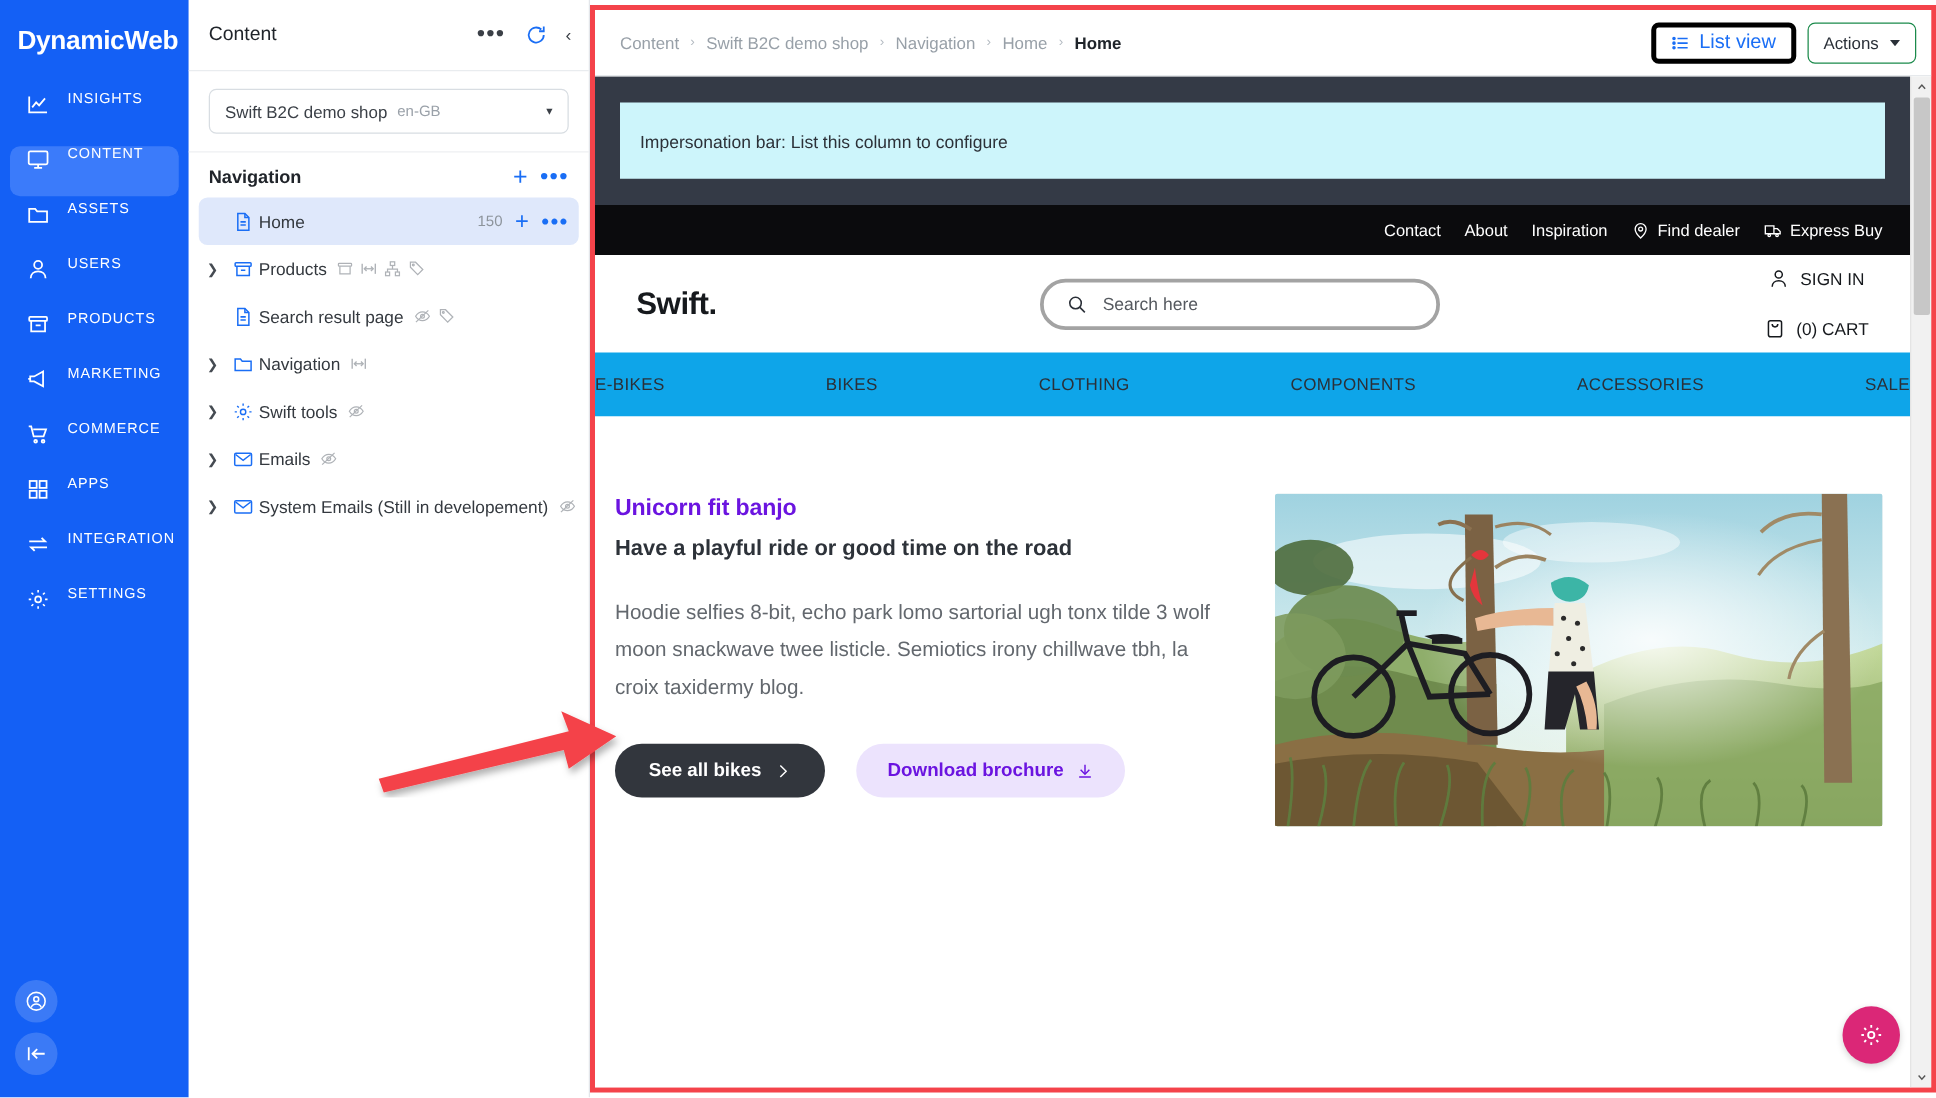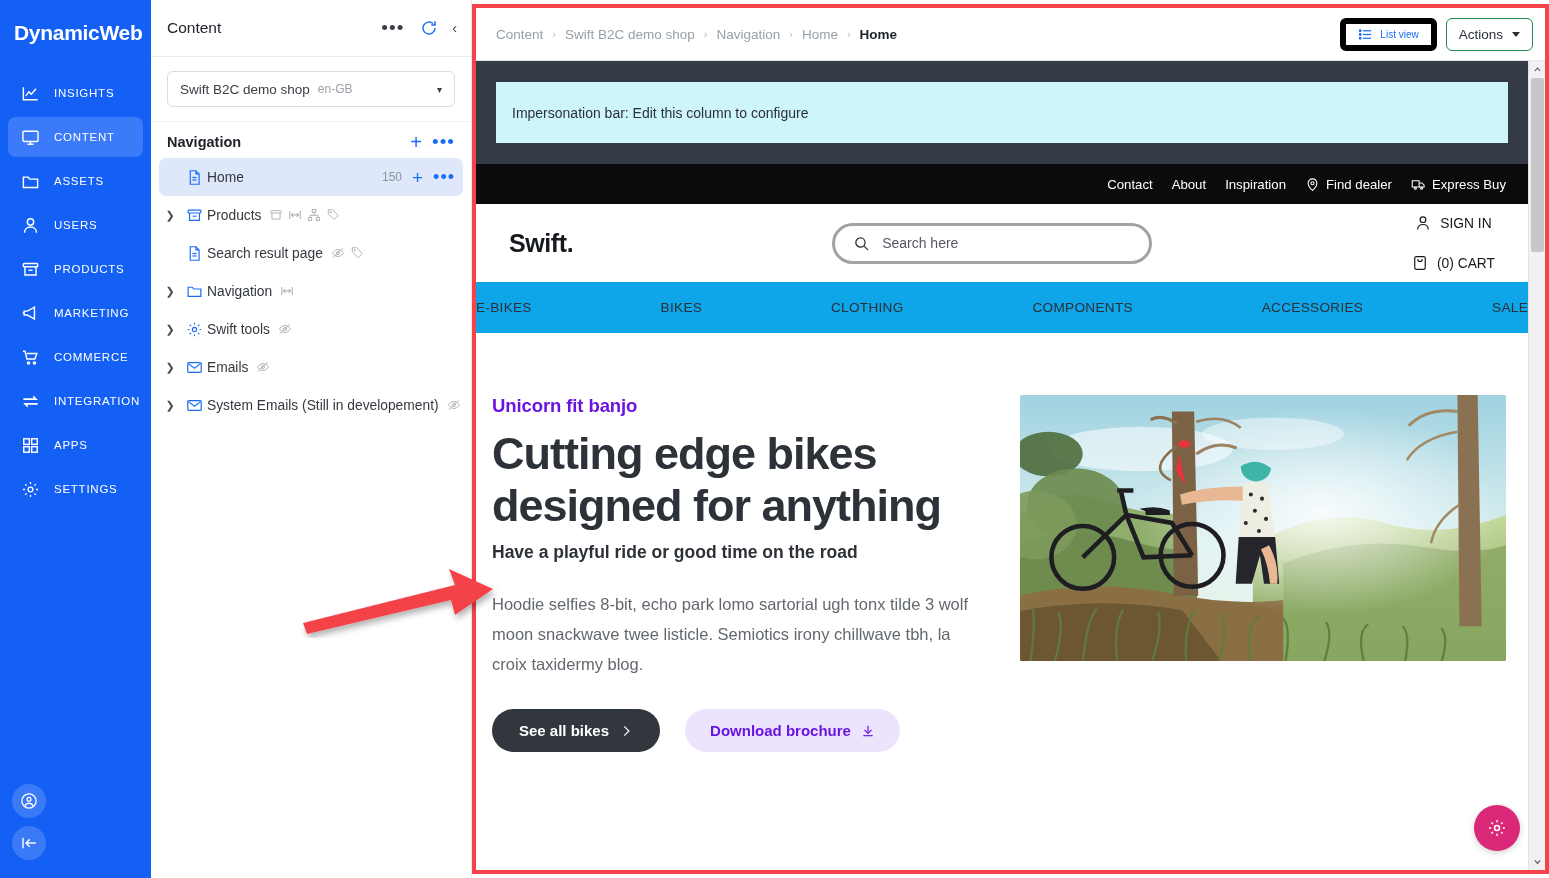--- a/index.html
+++ b/index.html
@@ -16,21 +16,21 @@
     background: #1460f5;
     position: relative; flex: none;
     display: flex; flex-direction: column;
   }
   .brand {
     color: #fff; font-size: 21px; font-weight: 700;
     letter-spacing: -0.3px; padding: 21px 0 0 14px; height: 64px;
   }
   .navlist { margin-top: 5px; }
   .navitem {
-    display: flex; align-items: center; gap: 14px;
+    display: flex; align-items: flex-start; gap: 14px;
     height: 40px; margin: 4px 8px; padding: 0 12px;
     border-radius: 8px; cursor: pointer;
   }
   .navitem.active { background: #3b7bfa; }
   .navitem .ico { width: 20px; height: 20px; display:flex; align-items:center; justify-content:center; flex:none; }
   .navitem .ico svg { width: 19px; height: 19px; display:block; }
   .navitem .lbl {
     color: #fff; font-size: 11.5px; letter-spacing: 0.75px; font-weight: 400;
     white-space: nowrap;
   }
@@ -100,22 +100,22 @@
   }
   .pv-topbar {
     height: 53px; background: #fff; display: flex; align-items: center;
     padding: 0 12px 0 20px; border-bottom: 1px solid #e6e9ec; flex: none;
   }
   .crumbs { display: flex; align-items: center; gap: 9px; flex: 1; }
   .crumb { font-size: 13.5px; color: #98a0a8; cursor: pointer; white-space: nowrap; }
   .crumb.cur { color: #1f242a; font-weight: 700; cursor: default; }
   .csep { font-size: 11px; color: #b4bbc2; }
   .btn-listview {
-    height: 33px; border: 6px solid #000000; border-radius: 6px;
-    color: #1a6ef5; font-size: 10px; display: flex; align-items: center;
+    height: 33px; border: 4px solid #000000; border-radius: 6px;
+    color: #1a6ef5; font-size: 16px; display: flex; align-items: center;
     gap: 7px; padding: 0 12px; background: #fff; cursor: pointer; margin-right: 9px;
   }
   .btn-listview svg { width: 15px; height: 15px; display:block; }
   .btn-actions {
     height: 33px; border: 1px solid #1b8a4b; border-radius: 6px;
     color: #2a3038; font-size: 13.5px; display: flex; align-items: center;
     gap: 9px; padding: 0 12px; background: #fff; cursor: pointer;
   }
   .caret-dn { width:0;height:0;border-left:4.5px solid transparent;border-right:4.5px solid transparent;border-top:5.5px solid #2a3038;}
 
@@ -287,38 +287,38 @@
               <path d="M2.5 4h2.5l2.5 10h10l2.5-7H7"></path>
               <circle cx="9.5" cy="19" r="1.4"></circle>
               <circle cx="17" cy="19" r="1.4"></circle>
             </svg>
           </span>
         <span class="lbl">COMMERCE</span>
       </div>
 
       <div class="navitem">
         <span class="ico">
-            <svg viewBox="0 0 24 24" fill="none" stroke="#fff" stroke-width="1.9">
-              <path d="M3 9h16l-3.5-3.5"></path>
-              <path d="M21 15H5l3.5 3.5"></path>
-            </svg>
-          </span>
-        <span class="lbl">INTEGRATION</span>
-      </div>
-
-      <div class="navitem">
-        <span class="ico">
             <svg viewBox="0 0 24 24" fill="none" stroke="#fff" stroke-width="1.8">
               <rect x="3.5" y="3.5" width="7" height="7"></rect>
               <rect x="13.5" y="3.5" width="7" height="7"></rect>
               <rect x="3.5" y="13.5" width="7" height="7"></rect>
               <rect x="13.5" y="13.5" width="7" height="7"></rect>
             </svg>
           </span>
         <span class="lbl">APPS</span>
+      </div>
+
+      <div class="navitem">
+        <span class="ico">
+            <svg viewBox="0 0 24 24" fill="none" stroke="#fff" stroke-width="1.9">
+              <path d="M3 9h16l-3.5-3.5"></path>
+              <path d="M21 15H5l3.5 3.5"></path>
+            </svg>
+          </span>
+        <span class="lbl">INTEGRATION</span>
       </div>
 
       <div class="navitem">
         <span class="ico">
             <svg viewBox="0 0 24 24" fill="none" stroke="#fff" stroke-width="1.7">
               <circle cx="12" cy="12" r="3"></circle>
               <path d="M12 2.5v2.5M12 19v2.5M2.5 12h2.5M19 12h2.5M5.3 5.3l1.8 1.8M16.9 16.9l1.8 1.8M18.7 5.3l-1.8 1.8M7.1 16.9l-1.8 1.8"></path>
             </svg>
           </span>
         <span class="lbl">SETTINGS</span>
@@ -554,21 +554,21 @@
         <span>Actions</span>
         <span class="caret-dn"></span>
       </div>
     </div>
 
     <div class="pv-scroll">
       <div class="pv-page">
 
         <div class="imp-outer">
           <div class="imp-bar">
-            <span>Impersonation bar: Edit this column to configure</span>
+            <span>Impersonation bar: List this column to configure</span>
           </div>
         </div>
 
         <div class="util-bar">
           <span class="util-link">
               <span>Contact</span>
             </span>
           <span class="util-link">
               <span>About</span>
             </span>
@@ -637,21 +637,20 @@
           <span class="catlink">BIKES</span>
           <span class="catlink">CLOTHING</span>
           <span class="catlink">COMPONENTS</span>
           <span class="catlink">ACCESSORIES</span>
           <span class="catlink">SALE</span>
         </div>
 
         <div class="hero">
           <div class="hero-left">
             <div class="eyebrow">Unicorn fit banjo</div>
-            <div class="hero-h1">Cutting edge bikes designed for anything</div>
             <div class="hero-sub">Have a playful ride or good time on the road</div>
             <div class="hero-p">Hoodie selfies 8-bit, echo park lomo sartorial ugh tonx tilde 3 wolf moon snackwave twee listicle. Semiotics irony chillwave tbh, la croix taxidermy blog.</div>
             <div class="cta-row">
               <div class="btn-dark">
                 <span>See all bikes</span>
                 <span>
                     <svg viewBox="0 0 24 24" fill="none" stroke="#fff" stroke-width="2">
                       <polyline points="9,4 17,12 9,20"></polyline>
                     </svg>
                   </span>

